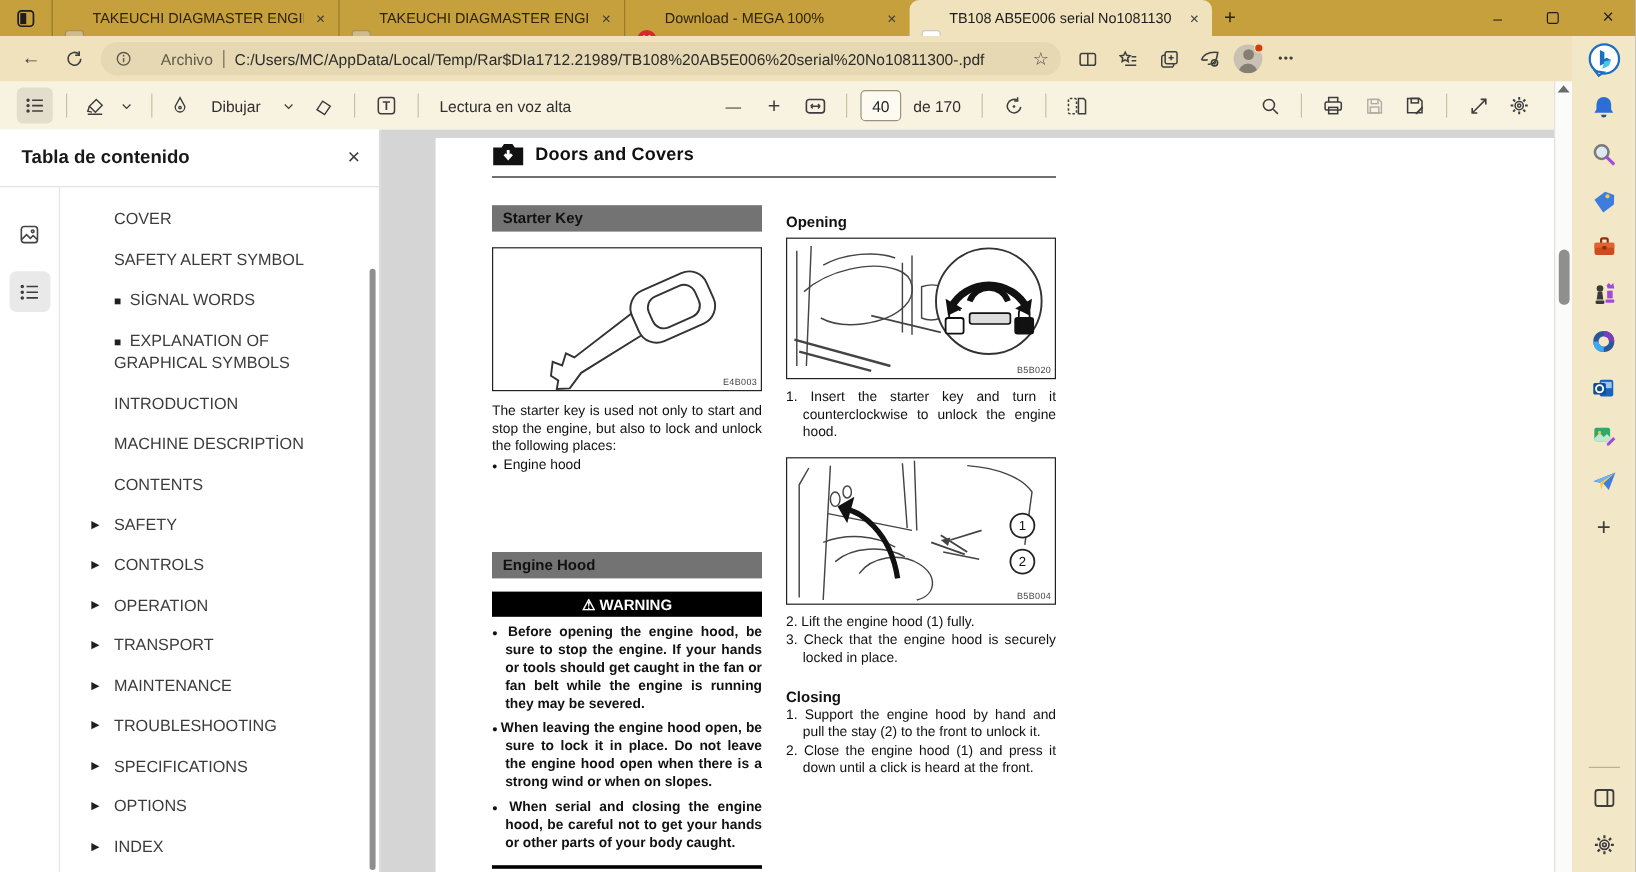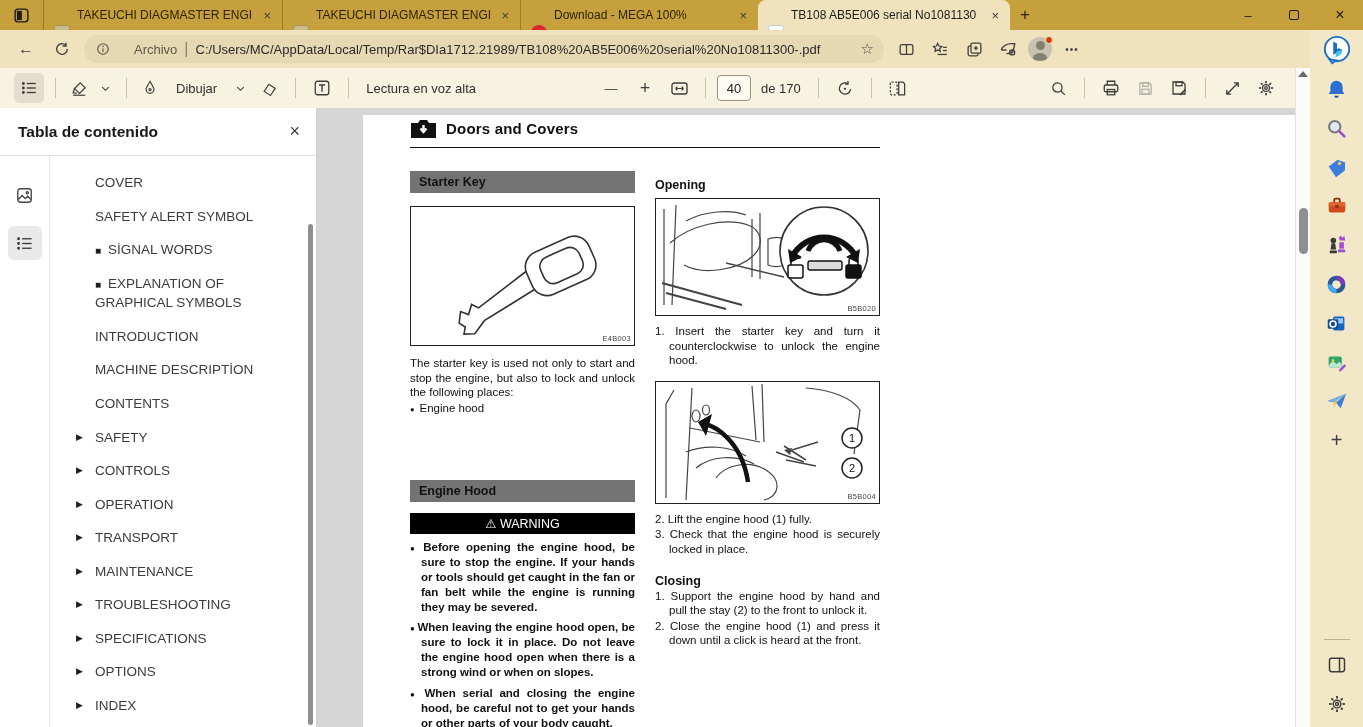--- a/index.html
+++ b/index.html
@@ -83,21 +83,21 @@
   #col-left{left:0;}
   #col-right{left:245px;}
   .secbar{background:#737373;font-weight:bold;font-size:12.5px;padding:4px 9px;}
   .figbox{border:1px solid #222;position:relative;background:#fff;}
   .figlabel{position:absolute;right:3px;bottom:2px;font-size:7.5px;color:#444;letter-spacing:.3px;}
   .bodytext{font-size:11.5px;line-height:1.27;text-align:justify;}
   .bold-h{font-size:12.5px;font-weight:bold;}
   .step{font-size:11.5px;line-height:1.27;text-align:justify;padding-left:14px;text-indent:-14px;margin-top:1px;}
   .bullet-line{font-size:11.5px;display:flex;gap:5px;align-items:baseline;}
   .bullet-line:before{content:"●";font-size:7.5px;}
-  #warnbar{background:#000;color:#fff;text-align:center;font-weight:normal;font-size:12.5px;padding:3px 0;}
+  #warnbar{background:#000;color:#fff;text-align:center;font-weight:bold;font-size:12.5px;padding:3px 0;}
   .warnlist{border-bottom:3px solid #000;padding-bottom:10px;}
   .warnlist .wi{font-weight:bold;font-size:11.5px;line-height:1.3;text-align:justify;padding-left:11px;text-indent:-11px;margin-top:6px;}
   .warnlist .wi:before{content:"● ";font-size:8px;}
 
   
   #sidebar{position:absolute;right:0;top:30px;width:53px;bottom:0;background:#f2e7c6;display:flex;flex-direction:column;align-items:center;padding:5px 0 8px;}
   .sb-ico{width:30px;height:30px;display:flex;align-items:center;justify-content:center;margin-bottom:9px;}
   .sb-div{width:26px;border-top:1px solid #bfb288;margin:6px 0 10px;}
   .sb-bottom{margin-top:auto;display:flex;flex-direction:column;align-items:center;}
   svg{display:block;}
@@ -402,21 +402,21 @@
             <svg width="27" height="19" viewBox="0 0 27 19">
                 <path d="M1 4h7l2-3h7l2 3h7v15H1z" fill="#111"></path>
                 <path d="M13.5 6v6M10.5 9.5l3 3.4 3-3.4" stroke="#fff" stroke-width="2.4" fill="none"></path>
               </svg>
             <span id="chap-title">Doors and Covers</span>
           </div>
           <div id="chap-rule"></div>
 
           <div class="col" id="col-left">
             <div class="secbar">Starter Key</div>
-            <div class="figbox" style="height:140px;margin-top:13px;">
+            <div class="figbox" style="height:120px;margin-top:13px;">
               <svg width="100%" height="100%" viewBox="0 0 223 116" fill="none" stroke="#333" stroke-width="1.6">
                 <g transform="rotate(-24 120 60)">
                   <rect x="118" y="38" width="68" height="46" rx="16"></rect>
                   <rect x="132" y="47" width="42" height="28" rx="10"></rect>
                   <path d="M118 52 L60 66 L55 60 L48 68 L42 62 L36 72 L40 78 L36 84 L46 88 L60 80 L118 72"></path>
                 </g>
               </svg>
               <span class="figlabel">E4B003</span>
             </div>
             <div class="bodytext" style="margin-top:10px;">The starter key is used not only to start and stop the engine, but also to lock and unlock the following places:</div>

